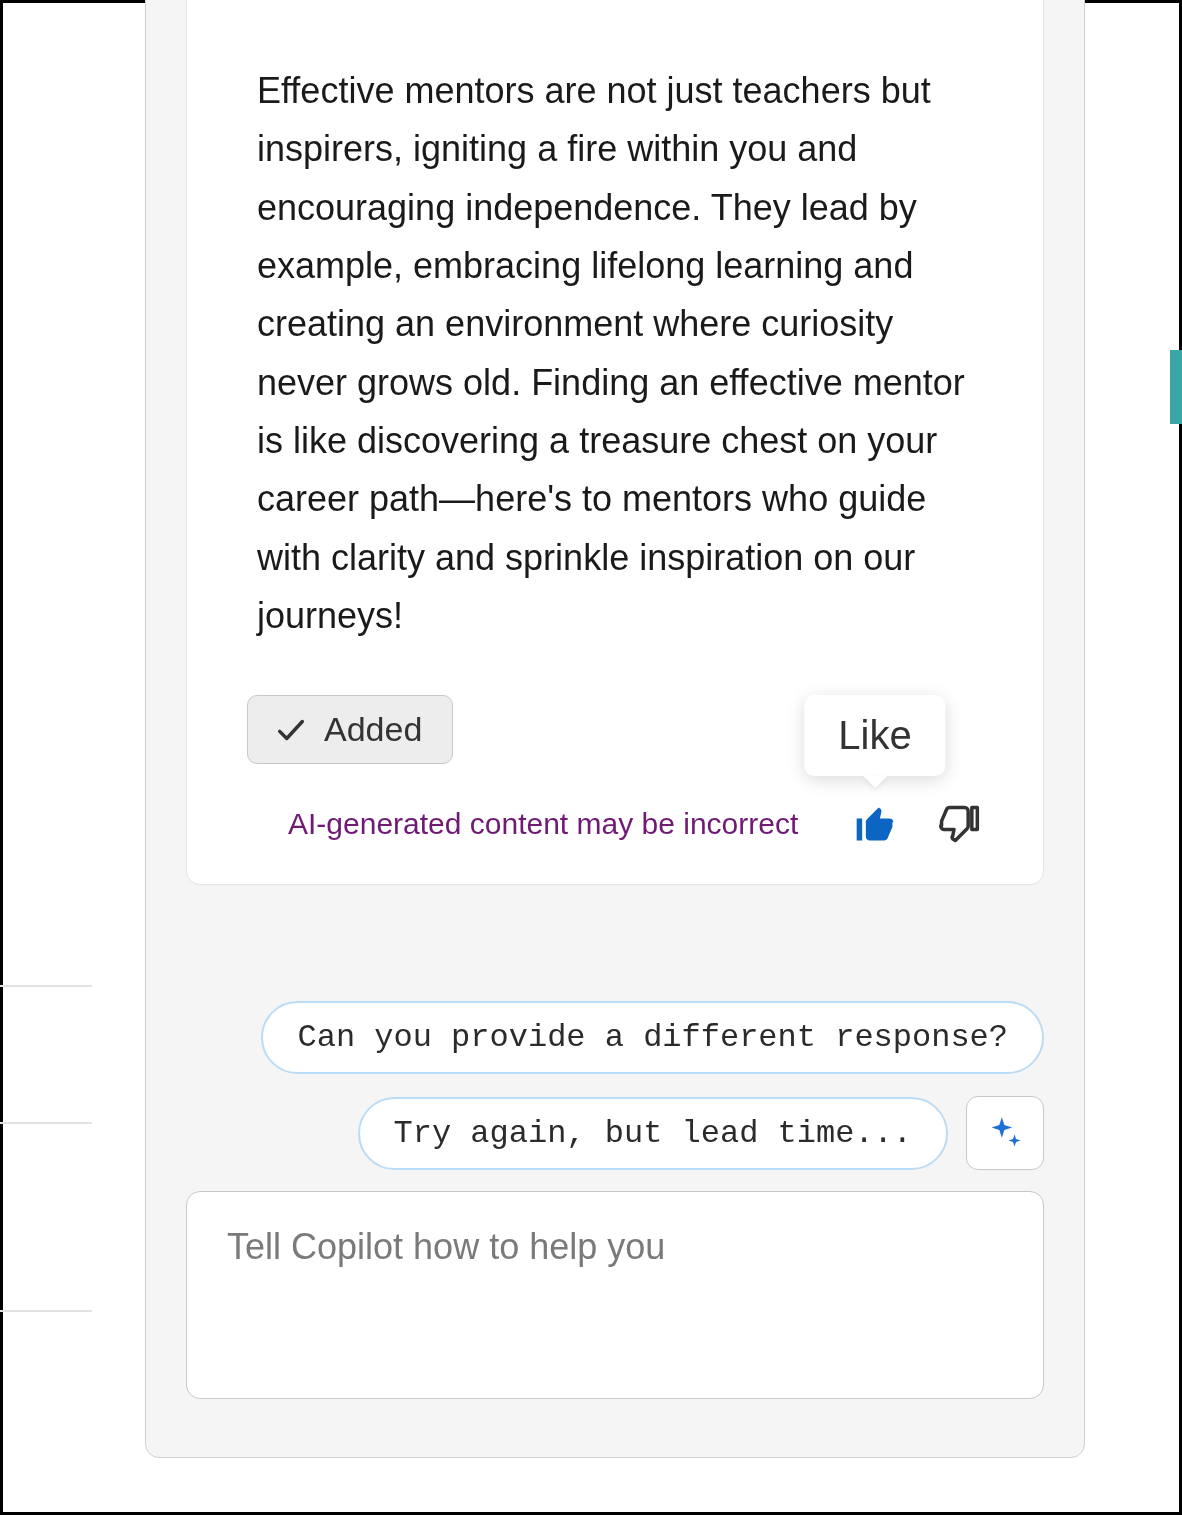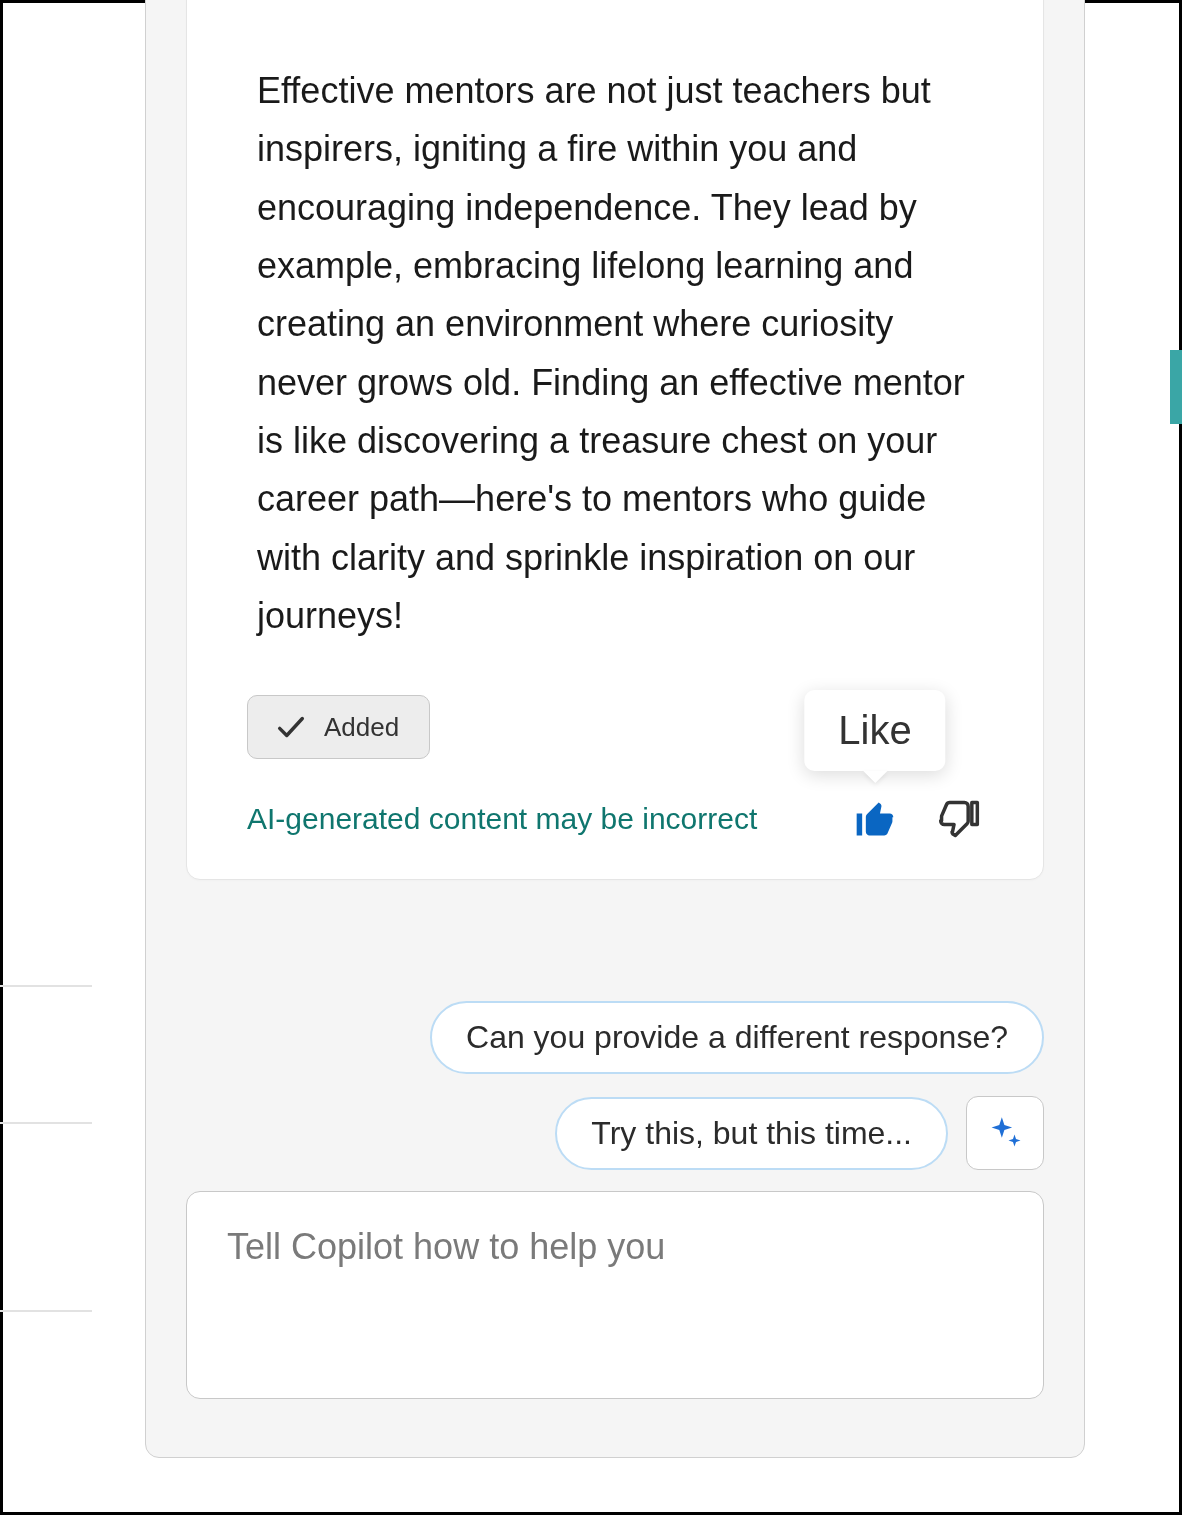--- a/index.html
+++ b/index.html
@@ -49,38 +49,39 @@
     align-items: center;
   }
   .added-pill {
     display: inline-flex;
     align-items: center;
     gap: 16px;
     background: #ededed;
     border: 1px solid #c8c8c8;
     border-radius: 10px;
     padding: 14px 30px 14px 26px;
-    font-size: 26px;
+    font-size: 34px;
     color: #333;
     cursor: pointer;
   }
   .added-pill .check {
     width: 34px; height: 34px;
     display: inline-flex; align-items: center; justify-content: center;
   }
   .disclaimer-row {
     padding: 36px 60px 0 60px;
     display: flex;
     align-items: center;
     justify-content: space-between;
     position: relative;
   }
   .disclaimer {
     font-size: 30px;
-    color: #0f766e;
+    color: #701a75;
+    margin-left: 41px;
   }
   .feedback {
     display: flex;
     align-items: center;
     gap: 36px;
     position: relative;
   }
   .thumb-btn {
     background: none;
     border: none;
@@ -119,20 +120,21 @@
     top: 1020px;
     display: flex;
     flex-direction: column;
     align-items: flex-end;
     gap: 22px;
   }
   .suggestion-row {
     display: flex;
     align-items: center;
     gap: 18px;
+    font-family: Liberation Mono, monospace;
   }
   .suggestion-pill {
     background: #fff;
     border: 2px solid #bcdcf5;
     color: #2b2b2b;
     font-size: 32px;
     padding: 16px 34px;
     border-radius: 40px;
     cursor: pointer;
     font-family: inherit;
@@ -240,21 +242,21 @@
         </button>
       </div>
     </div>
   </div>
 
   <div class="suggestions">
     <div class="suggestion-row">
       <button class="suggestion-pill">Can you provide a different response?</button>
     </div>
     <div class="suggestion-row">
-      <button class="suggestion-pill">Try this, but this time...</button>
+      <button class="suggestion-pill">Try again, but lead time...</button>
       <button class="sparkle-btn">
         <svg width="38" height="38" viewBox="0 0 24 24">
           <path fill="#1f6fd6" d="M10 2l1.6 4.9L16.5 8.5 11.6 10.1 10 15 8.4 10.1 3.5 8.5 8.4 6.9 10 2z"></path>
           <path fill="#1f6fd6" d="M18 13l.95 2.85L21.8 16.8l-2.85.95L18 20.6l-.95-2.85L14.2 16.8l2.85-.95L18 13z"></path>
         </svg>
       </button>
     </div>
   </div>
 
   <div class="input-area">

